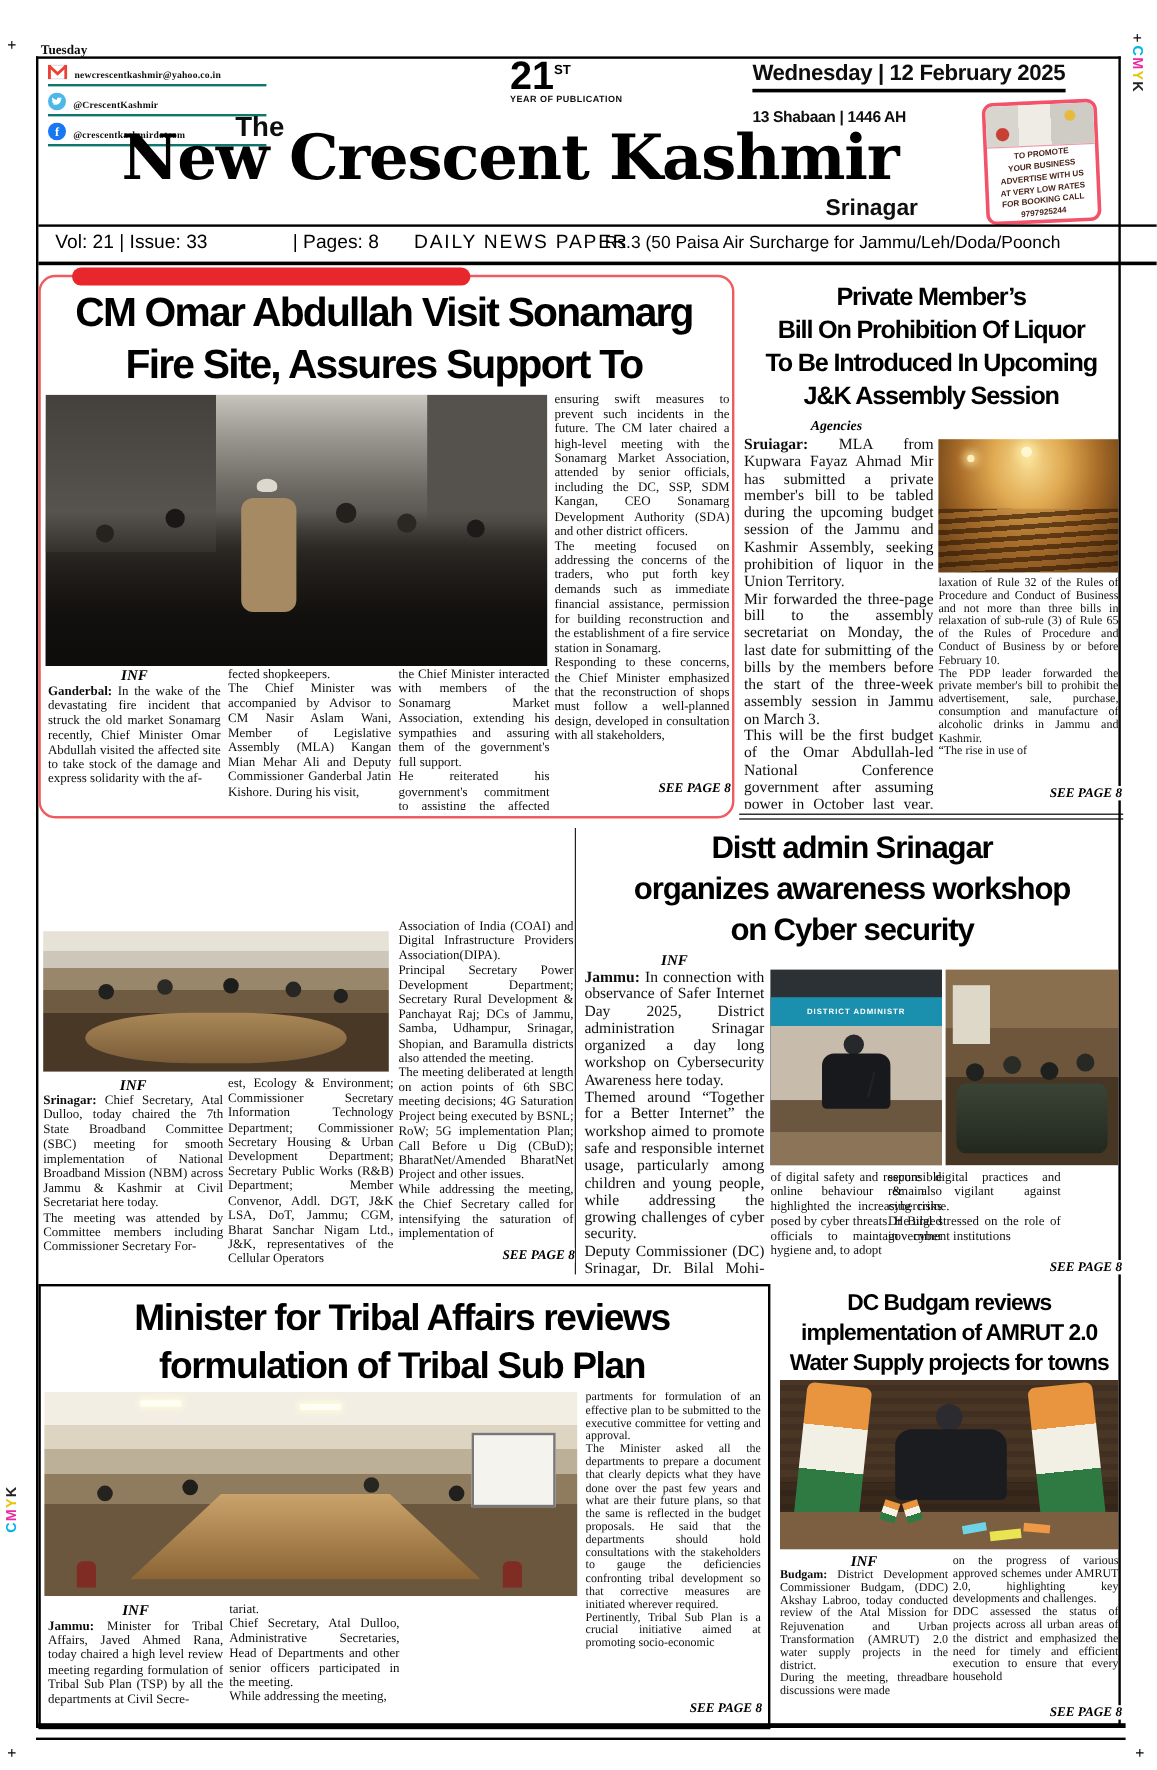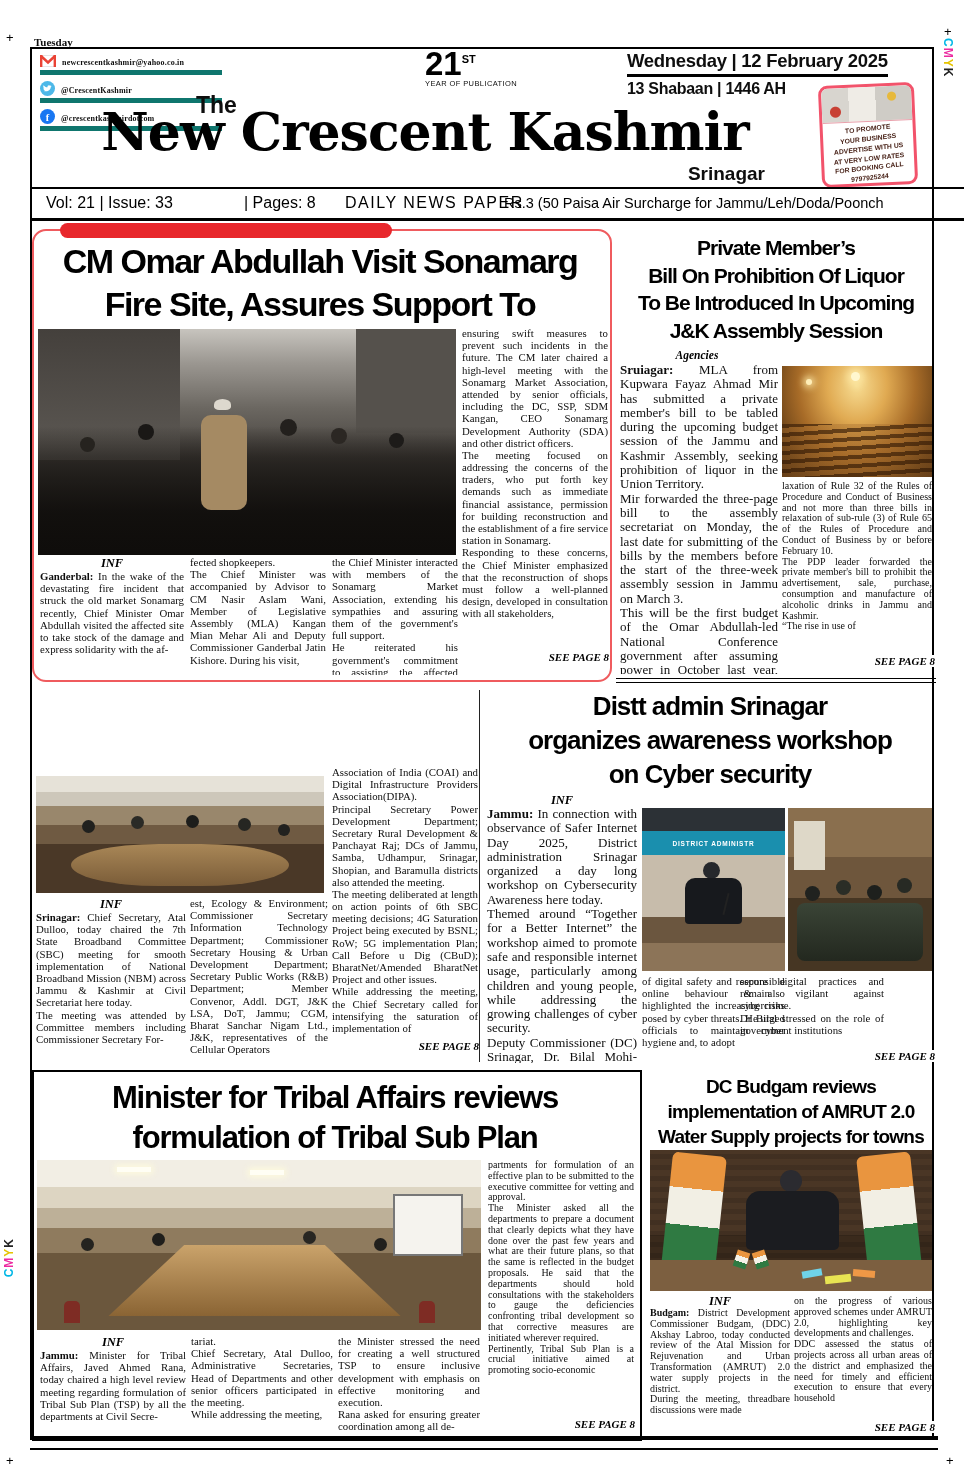--- a/index.html
+++ b/index.html
@@ -13,21 +13,21 @@
        text-align:justify;white-space:pre-line;overflow:hidden;color:#0e0e0e;}
   .f105{font-size:13px;line-height:1.1;}
   .f10{font-size:10px;line-height:1.08;}
   .dateline{font-weight:700;}
   .byline{position:absolute;font-family:"Liberation Serif",serif;font-weight:700;font-style:italic;
           font-size:12.5px;text-align:center;color:#000;}
   .seepage{position:absolute;font-family:"Liberation Serif",serif;font-weight:700;font-style:italic;
            font-size:11px;text-align:right;background:#fff;padding-left:3px;color:#000;}
   .photo{position:absolute;overflow:hidden;background:#888;}
   .ph{position:absolute;}
-  .contact-row{display:flex;align-items:center;gap:6px;height:16px;border-bottom:5px solid #0f766e;
+  .contact-row{display:flex;align-items:center;gap:6px;height:16px;border-bottom:2px solid #0f766e;
                width:182px;margin-bottom:7px;}
   .contact-text{font-family:"Liberation Serif",serif;font-weight:700;font-size:8px;letter-spacing:.2px;}
   .cmyk{position:absolute;font-family:"Liberation Sans",sans-serif;font-weight:700;font-size:12px;
         writing-mode:vertical-rl;letter-spacing:1px;}
   .cmyk .c{color:#00b7e6}.cmyk .m{color:#ec2aa0}.cmyk .y{color:#e6c400}.cmyk .k{color:#222}
   .plus{position:absolute;font-family:"Liberation Sans",sans-serif;font-size:13px;color:#000;}
   .infoitem{position:absolute;font-family:"Liberation Sans",sans-serif;font-size:16px;color:#000;}
 </style>
 </head>
 <body>
@@ -66,26 +66,26 @@
       <span><svg width="15" height="15" viewBox="0 0 16 16">
             <circle cx="8" cy="8" r="8" fill="#1877f2"></circle>
             <text x="8" y="12.5" text-anchor="middle" font-family="Liberation Serif,serif" font-weight="bold" font-size="11" fill="#fff">f</text>
           </svg></span>
       <span class="contact-text">@crescentkashmirdotcom</span>
     </div>
   </div>
 
   <div class="abs" style="left:425px;top:44px;width:120px;font-family:'Liberation Sans',sans-serif;">
     <div style="font-size:33px;font-weight:900;line-height:30px;color:#000;"><span>21</span><sup style="font-size:11px;">ST</sup></div>
-    <div style="font-size:7.5px;font-weight:400;letter-spacing:.4px;">YEAR OF PUBLICATION</div>
+    <div style="font-size:7.5px;font-weight:700;letter-spacing:.4px;">YEAR OF PUBLICATION</div>
   </div>
 
   <div class="abs" style="left:627px;top:50px;font-family:'Liberation Sans',sans-serif;font-weight:800;">
     <div style="font-size:18.5px;border-bottom:3px solid #000;padding-bottom:2px;display:inline-block;letter-spacing:-0.3px;">Wednesday |  12 February  2025</div>
-    <div style="font-size:16px;margin-top:3px;letter-spacing:-0.3px;">13 Shabaan |  1446 AH</div>
+    <div style="font-size:13px;margin-top:13px;letter-spacing:-0.3px;">13 Shabaan |  1446 AH</div>
   </div>
 
   <div class="abs" style="left:196px;top:92px;font-family:'Liberation Sans',sans-serif;font-weight:800;font-size:23px;">The</div>
   <div class="abs" style="left:80px;top:102px;width:690px;text-align:center;font-family:'DejaVu Serif',serif;font-weight:700;font-size:52px;letter-spacing:-1px;line-height:60px;color:#000;">New Crescent Kashmir</div>
   <div class="abs" style="left:560px;top:163px;width:205px;text-align:right;font-family:'Liberation Sans',sans-serif;font-weight:800;font-size:19px;">Srinagar</div>
 
   <div class="abs" style="left:820px;top:84px;width:90px;height:96px;border:3px solid #f2536b;border-radius:9px;background:#fff;transform:rotate(-2.5deg);overflow:hidden;">
     <div style="height:34px;background:radial-gradient(circle at 15% 70%, #c84034 0 5px, transparent 6px),radial-gradient(circle at 78% 30%, #e7b93c 0 4px, transparent 5px),linear-gradient(90deg,#d8d5cf 0 30%, #efece6 30% 60%, #cfccc6 60% 100%);border-bottom:1px solid #e9a0ab;"></div>
     <div style="padding-top:2px;transform:skewY(-4deg);text-align:center;font-family:'Liberation Sans',sans-serif;font-weight:800;font-size:6.8px;line-height:1.45;color:#4a241a;">
       <div>TO PROMOTE</div>
@@ -232,22 +232,20 @@
   <div class="col f10" style="left:488px;top:1160px;width:146px;height:258px;">partments for formulation of an effective plan to be submitted to the executive committee for vetting and approval.
 The Minister asked all the departments to prepare a document that clearly depicts what they have done over the past few years and what are their future plans, so that the same is reflected in the budget proposals. He said that the departments should hold consultations with the stakeholders to gauge the deficiencies confronting tribal development so that corrective measures are initiated wherever required.
 Pertinently, Tribal Sub Plan is a crucial initiative aimed at promoting socio-economic</div>
   <div class="seepage" style="left:512px;top:1418px;width:120px;">SEE PAGE 8</div>
 
   <div class="byline" style="left:40px;top:1335px;width:146px;">INF</div>
   <div class="col" style="left:40px;top:1349px;width:146px;height:85px;"><span class="dateline">Jammu:</span> <span>Minister for Tribal Affairs, Javed Ahmed Rana, today chaired a high level review meeting regarding formulation of Tribal Sub Plan (TSP) by all the departments at Civil Secre-</span></div>
   <div class="col" style="left:191px;top:1335px;width:142px;height:99px;">tariat.
 Chief Secretary, Atal Dulloo, Administrative Secretaries, Head of Departments and other senior officers participated in the meeting.
 While addressing the meeting,</div>
-  <div class="col" style="left:338px;top:1335px;width:142px;height:99px;">the Minister stressed the need for creating a well structured TSP to ensure inclusive development with emphasis on effective monitoring and execution.
-Rana asked for ensuring greater coordination among all de-</div>
 
   <div class="headline" style="left:646px;top:1074px;width:290px;font-size:19px;line-height:1.32;letter-spacing:-0.8px;">DC Budgam reviews
 implementation of AMRUT 2.0
 Water Supply projects for towns</div>
 
   <div class="photo" style="left:650px;top:1150px;width:282px;height:141px;background:repeating-linear-gradient(0deg, rgba(0,0,0,.12) 0 5px, transparent 5px 11px),linear-gradient(180deg,#4a3625 0 60%,#3a2a1c 60% 100%);">
     <div class="ph" style="left:6%;top:3%;width:19%;height:82%;border-radius:6px;transform:rotate(6deg);background:linear-gradient(180deg,#e9953f 0 30%,#f2efe4 30% 62%,#2f7a42 62% 100%);"></div>
     <div class="ph" style="right:6%;top:3%;width:19%;height:82%;border-radius:6px;transform:rotate(-6deg);background:linear-gradient(180deg,#e9953f 0 30%,#f2efe4 30% 62%,#2f7a42 62% 100%);"></div>
     <div class="ph" style="left:46%;top:14%;width:22px;height:22px;background:#2b2b30;border-radius:50%;"></div>
     <div class="ph" style="left:34%;top:29%;width:33%;height:42%;background:#1b1c20;border-radius:14px 14px 5px 5px;"></div>

